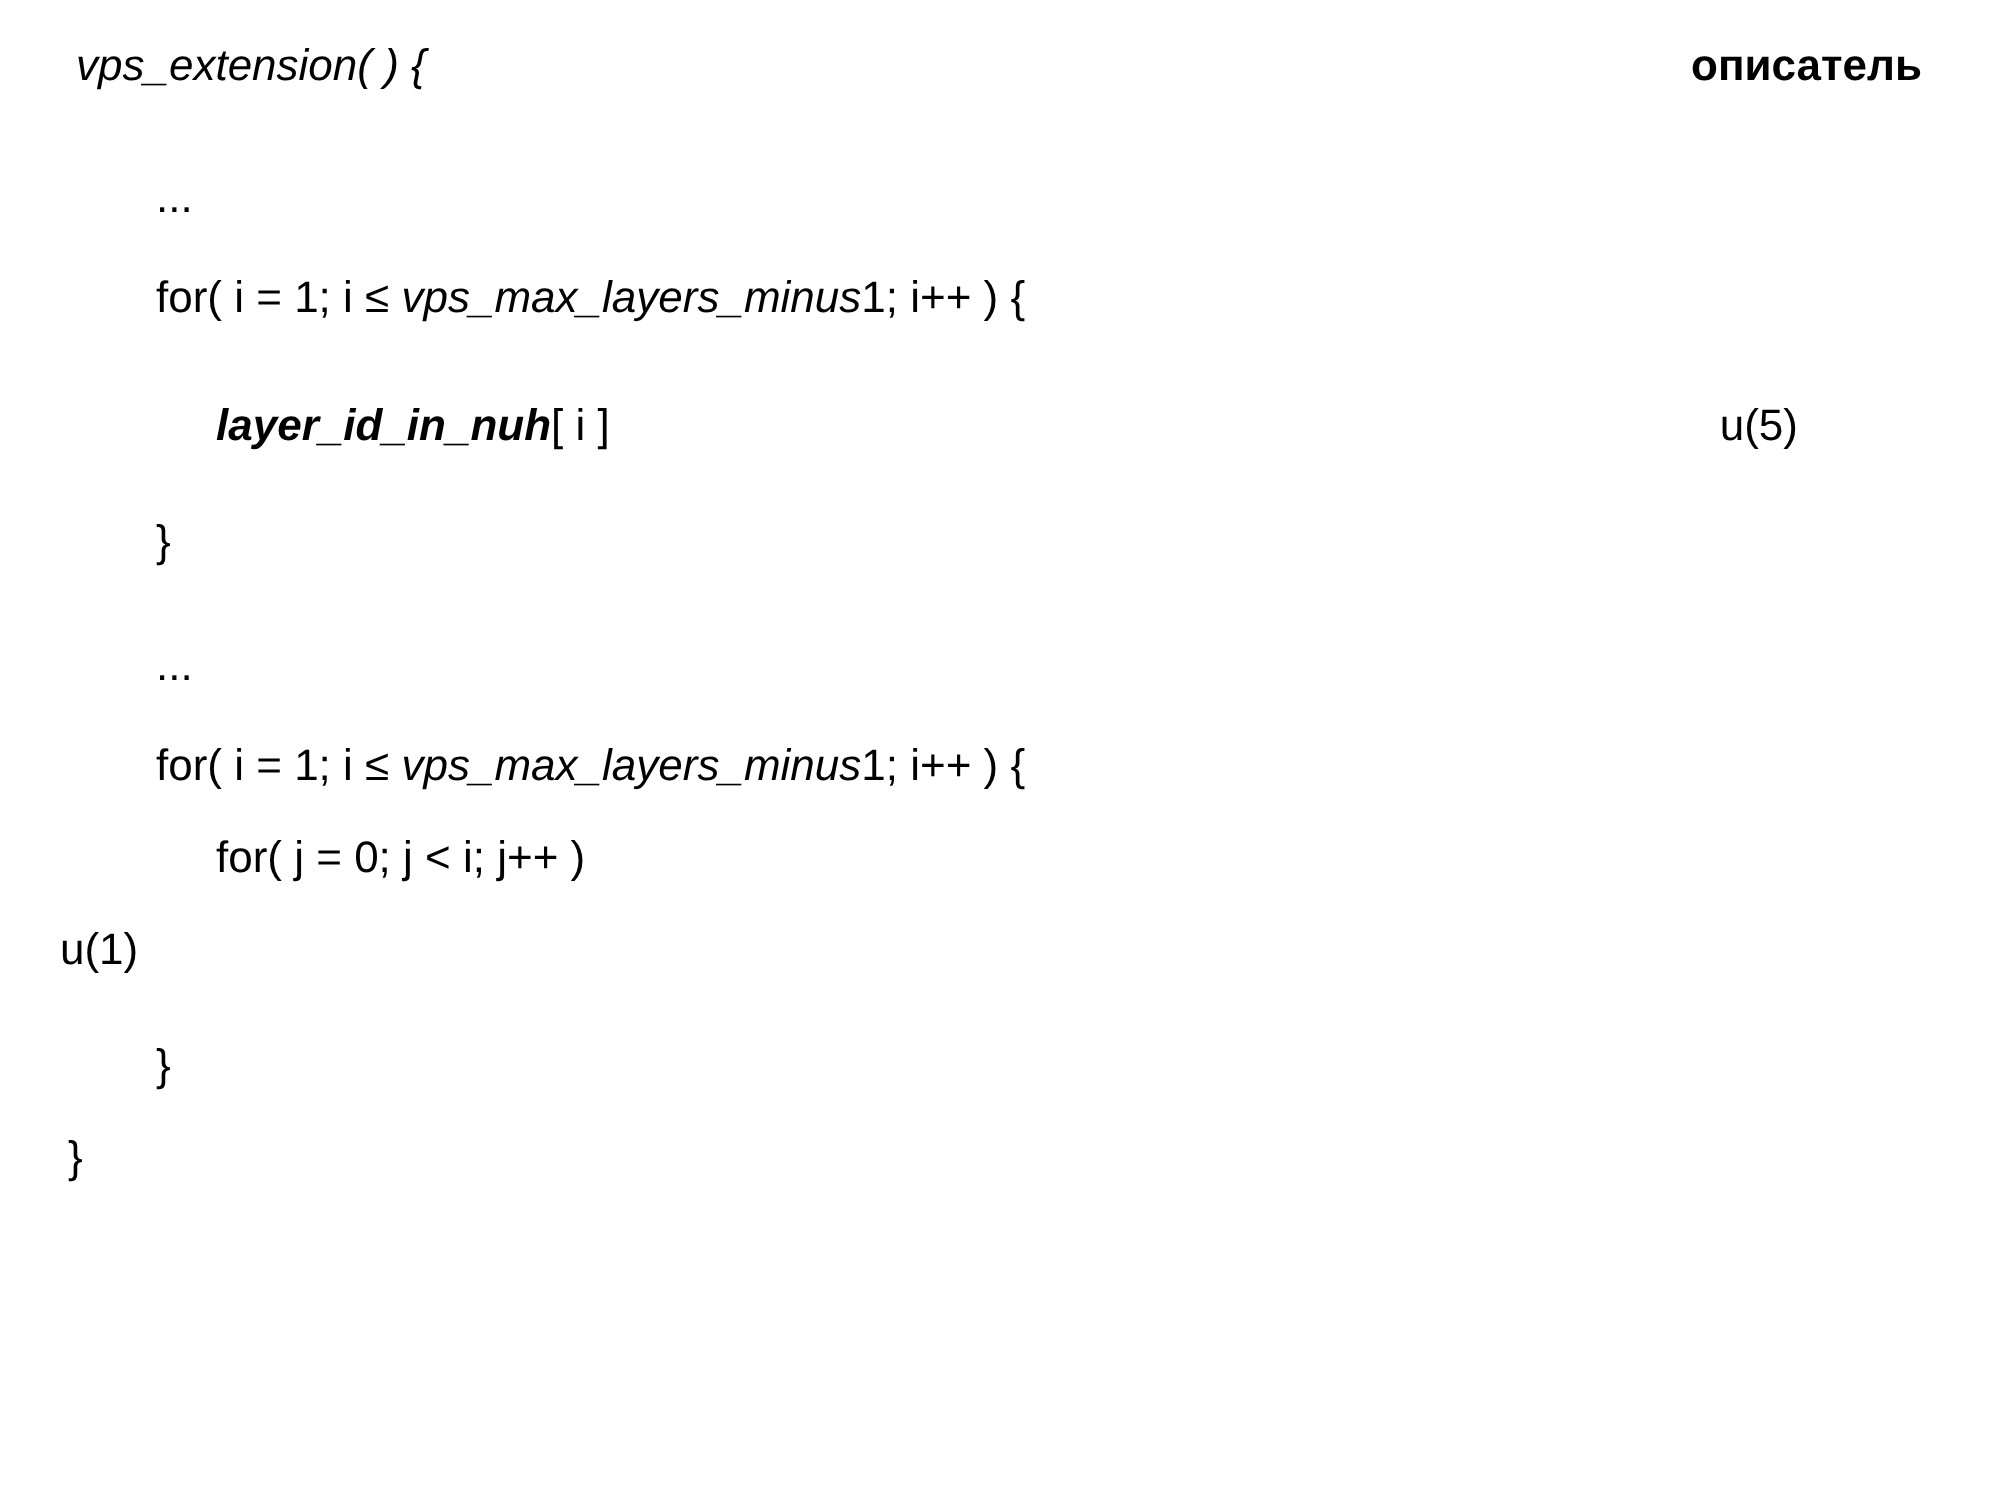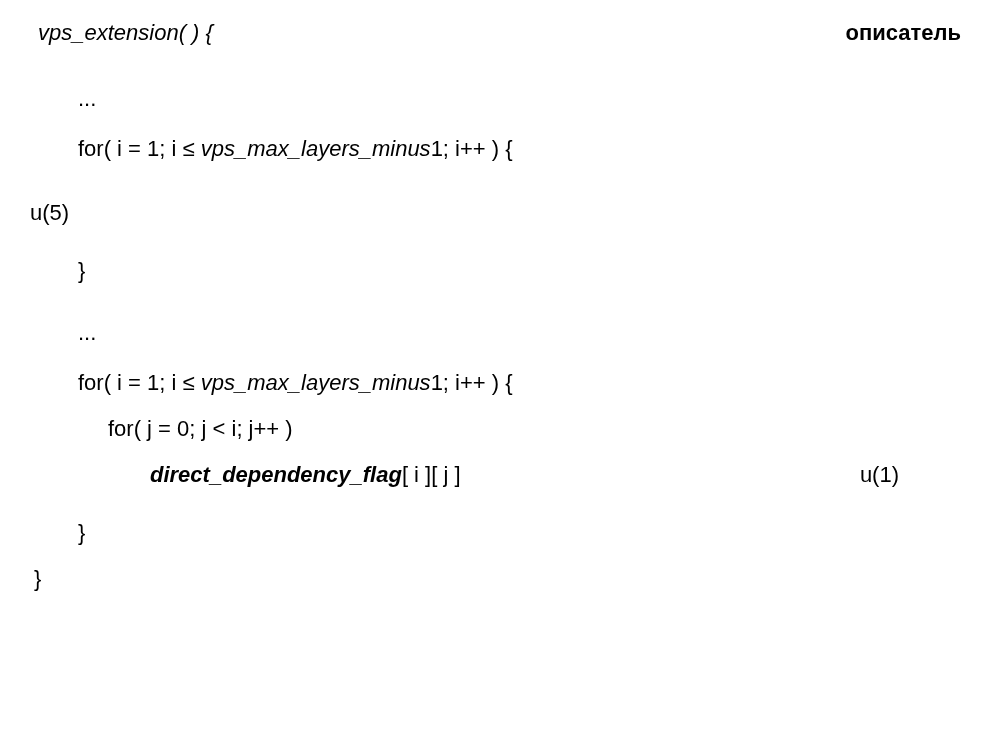--- a/index.html
+++ b/index.html
@@ -94,20 +94,21 @@
 <div class="ellipsis">...</div>
 
 <div class="line">
   <span class="code indent-1"><span>for( i = 1; i </span><span class="lte">≤</span> <span class="italic">vps_max_layers_minus</span><span>1; i++ ) {</span></span>
 </div>
 
 <div class="spacer"></div>
 <div class="spacer-sm"></div>
 
 <div class="line">
+  <span class="code indent-2"><span class="bold-italic">layer_id_in_nuh</span><span>[ i ]</span></span>
   <span class="desc-col">u(5)</span>
 </div>
 
 <div class="spacer"></div>
 
 <div class="line">
   <span class="code close-brace-1">}</span>
 </div>
 
 <div class="spacer"></div>
@@ -120,21 +121,20 @@
 
 <div class="spacer-sm"></div>
 
 <div class="line">
   <span class="code indent-2">for( j = 0; j &lt; i; j++ )</span>
 </div>
 
 <div class="spacer-sm"></div>
 
 <div class="line">
-  <span class="code indent-3"><span class="bold-italic">direct_dependency_flag</span><span>[ i ][ j ]</span></span>
   <span class="desc-col">u(1)</span>
 </div>
 
 <div class="spacer"></div>
 
 <div class="line">
   <span class="code close-brace-1">}</span>
 </div>
 
 <div class="spacer-sm"></div>

